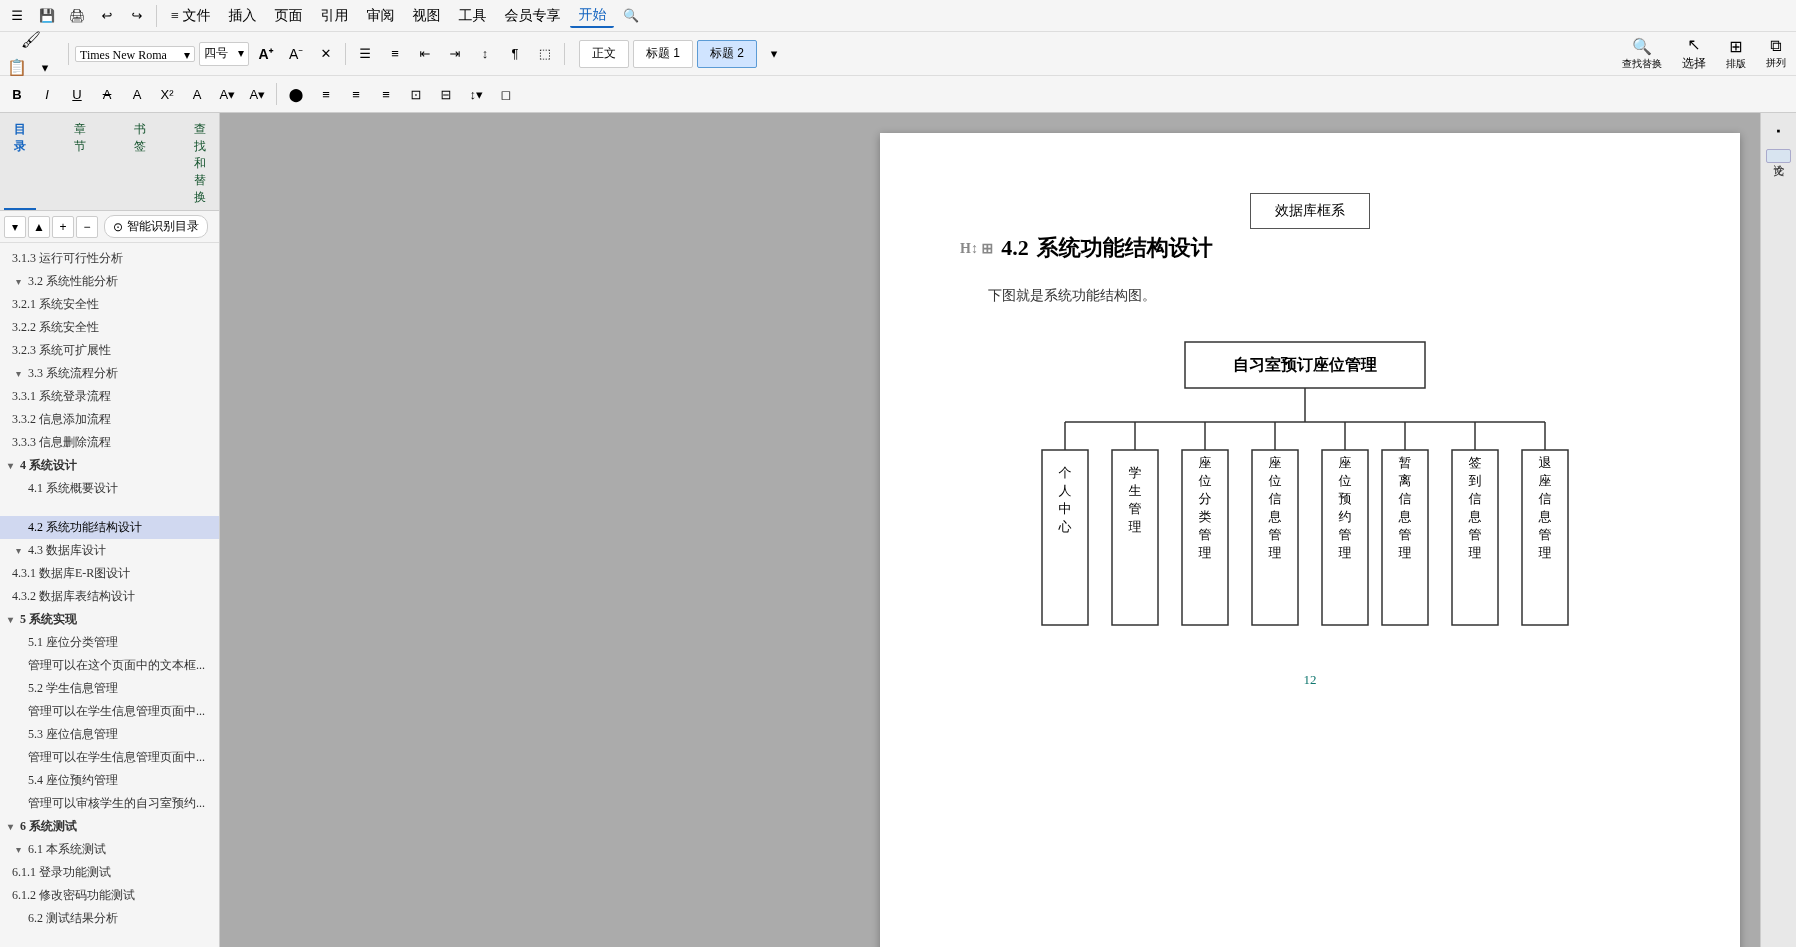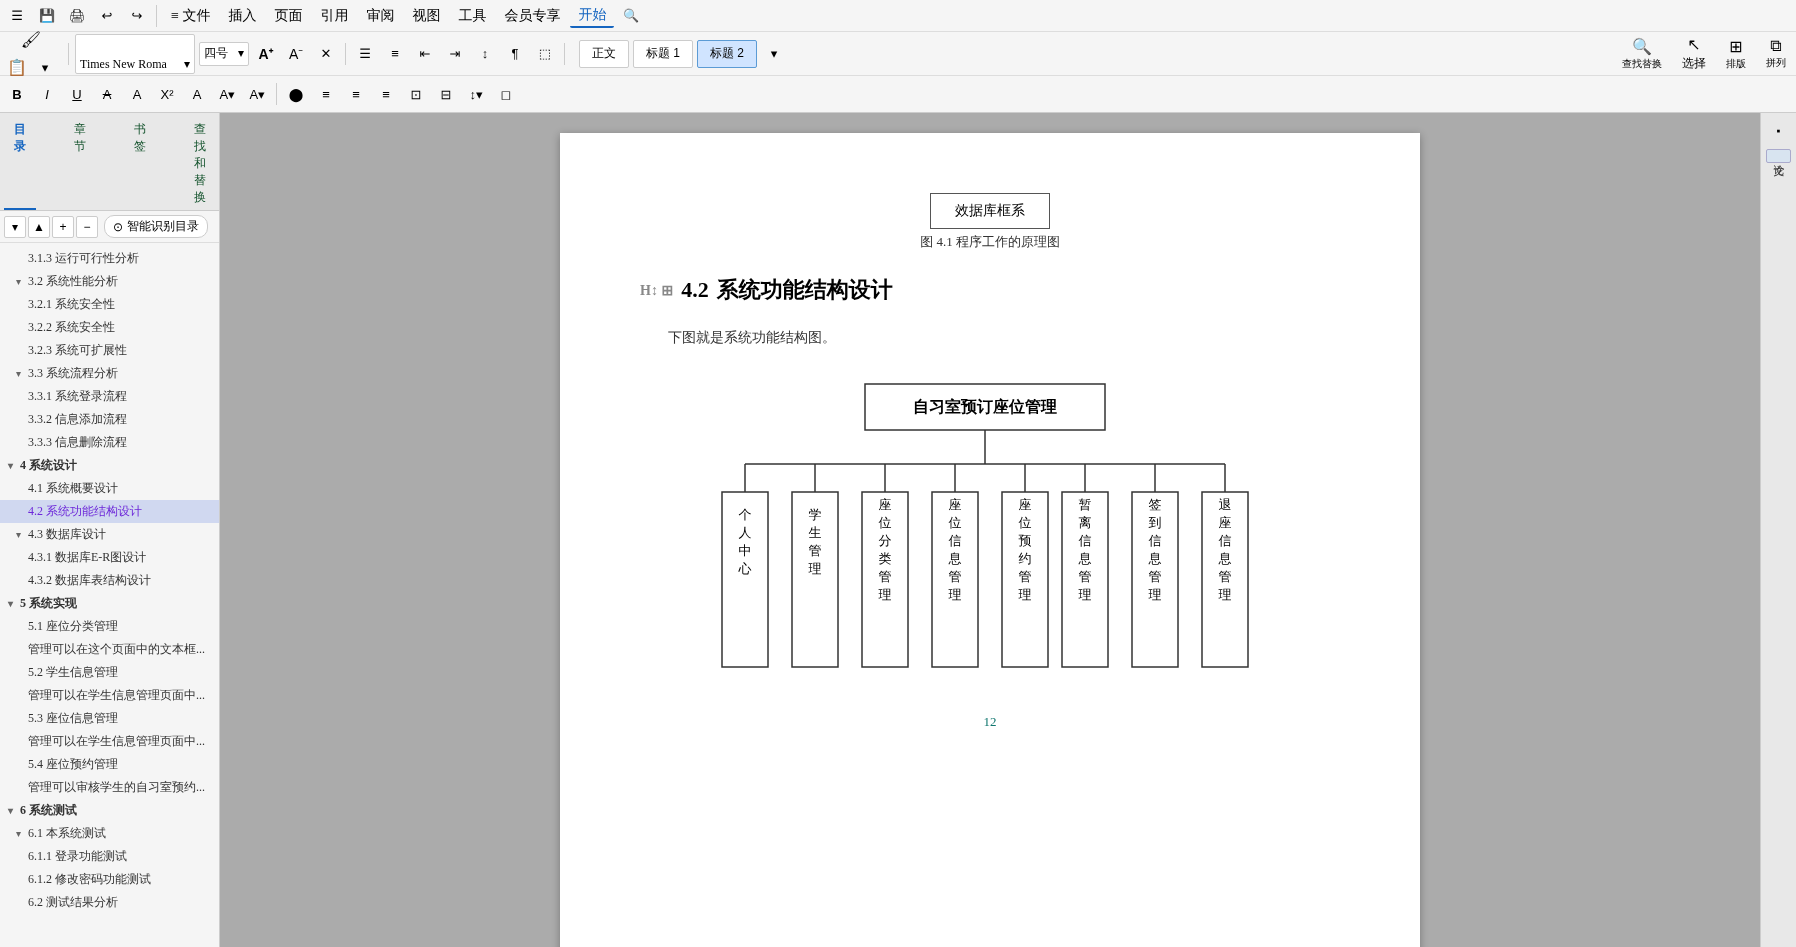--- a/index.html
+++ b/index.html
@@ -59,27 +59,27 @@
       height: 26px;
       border: none;
       background: transparent;
       cursor: pointer;
       border-radius: 2px;
       font-size: 13px;
     }
 
     .font-selector {
       display: flex;
-      align-items: flex-end;
+      align-items: flex-start;
       border: 1px solid #ccc;
       border-radius: 2px;
       background: white;
       padding: 1px 4px;
       font-size: 12px;
-      height: 40px;
+      height: 16px;
       min-width: 120px;
     }
     .size-selector {
       display: flex;
       align-items: center;
       border: 1px solid #ccc;
       border-radius: 2px;
       background: white;
       padding: 1px 4px;
       font-size: 12px;
@@ -206,24 +206,24 @@
       font-size: 12px;
     }
     .toc-item {
       padding: 3px 8px 3px 16px;
       cursor: pointer;
       color: #333;
       white-space: nowrap;
       overflow: hidden;
       text-overflow: ellipsis;
     }
-    .toc-item.active { background: #d0d8f0; color: #6d28d9; }
+    .toc-item.active { background: #d0d8f0; color: #000000; margin-top: 16px; }
     .toc-item.level1 { padding-left: 8px; font-weight: bold; }
     .toc-item.level2 { padding-left: 16px; }
-    .toc-item.level3 { padding-left: 28px; }
+    .toc-item.level3 { padding-left: 12px; }
     .toc-item-row {
       display: flex;
       align-items: center;
     }
     .toc-arrow {
       width: 12px;
       font-size: 10px;
       color: #666;
       flex-shrink: 0;
     }
@@ -231,21 +231,21 @@
       overflow: hidden;
       text-overflow: ellipsis;
     }
 
     
     .doc-area {
       flex: 1;
       background: #ababab;
       overflow-y: auto;
       display: flex;
-      justify-content: center;
+      justify-content: flex-end;
       padding: 20px;
     }
     .doc-page {
       background: white;
       width: 860px;
       min-height: 900px;
       box-shadow: 0 2px 8px rgba(0,0,0,0.3);
       padding: 60px 80px;
       position: relative;
     }
@@ -633,21 +633,20 @@
         </div>
       </div>
   </div>
 
   <div class="doc-area">
     <div class="doc-page">
 
       <div style="display:flex;justify-content:center;margin-bottom:4px;">
         <div style="border:1.5px solid #555;padding:8px 24px;font-size:14px;background:white;">效据库框系</div>
       </div>
-      <div class="fig-caption">图 4.1  程序工作的原理图</div>
 
       <div class="section-heading">
         <span class="heading-marker">H↕ ⊞</span>
         <span>4.2</span>
         <span>系统功能结构设计</span>
       </div>
 
       <p class="doc-para">下图就是系统功能结构图。</p>
 
       <div class="org-chart-container">

